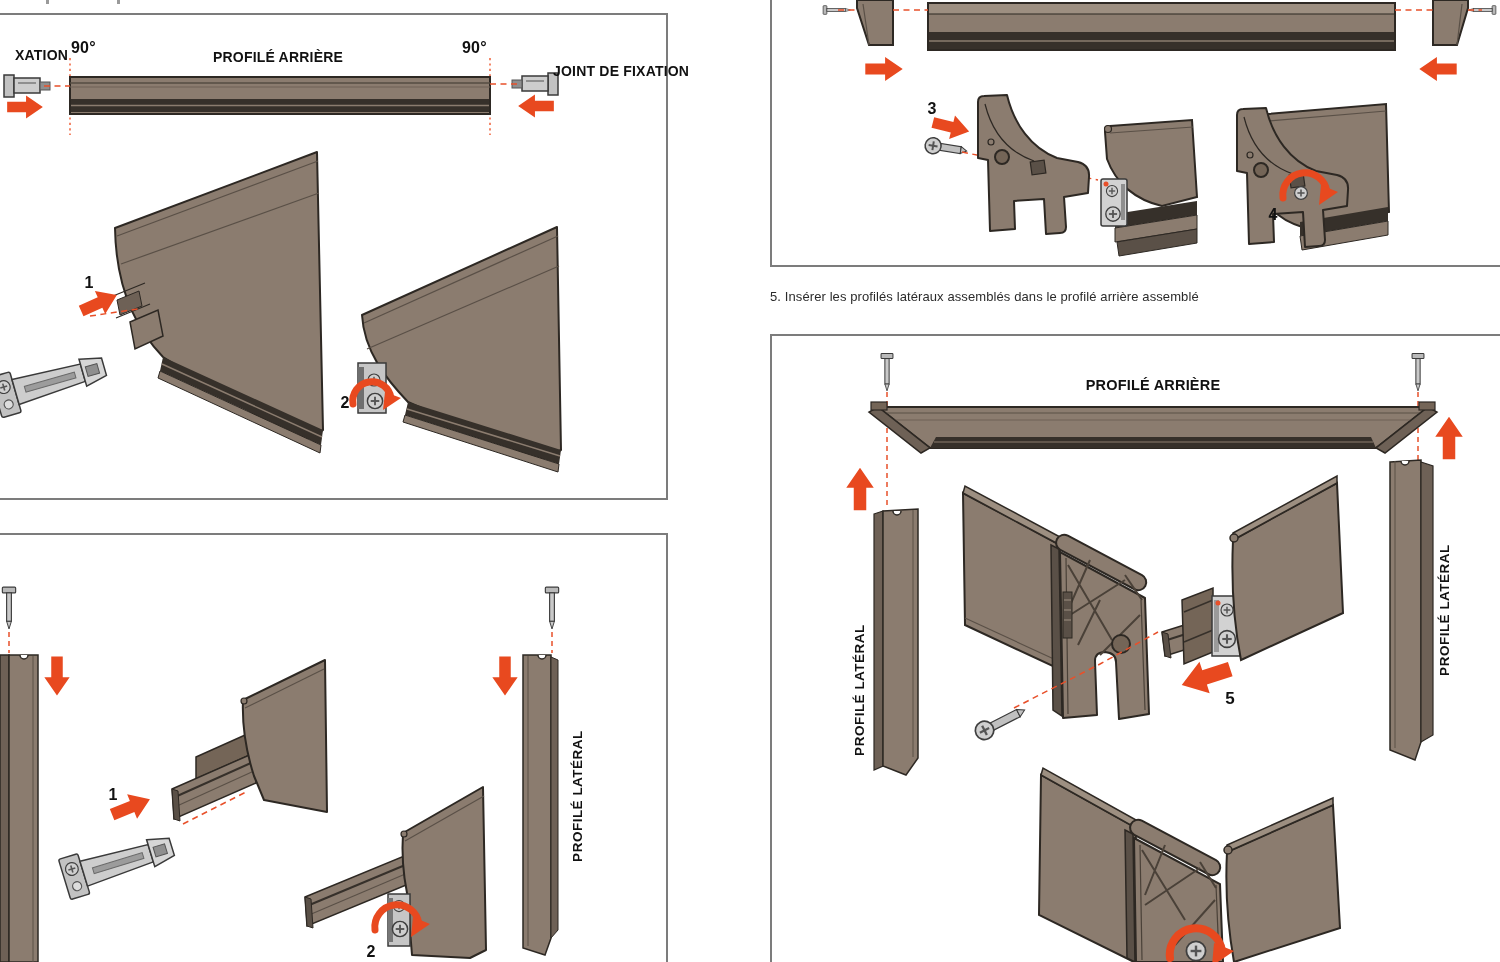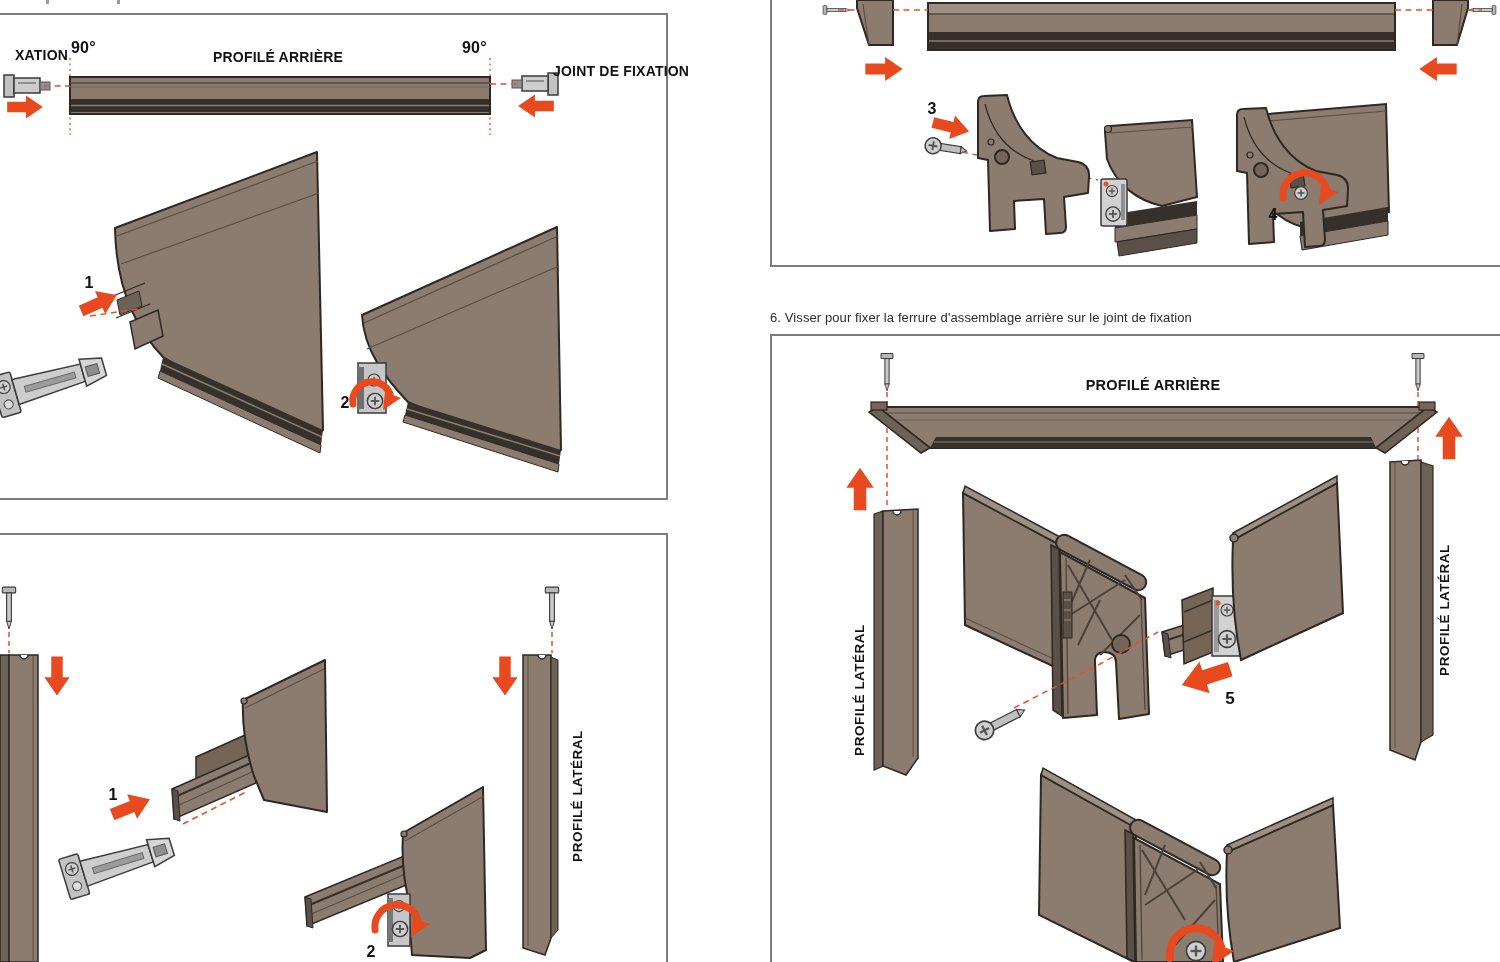--- a/index.html
+++ b/index.html
@@ -317,19 +317,19 @@
   </svg>
 
   <div class="lbl hdr" style="left:15px;top:47px;">XATION</div>
   <div class="lbl deg" style="left:71px;top:39px;">90°</div>
   <div class="lbl hdr center" style="left:278px;top:49px;">PROFILÉ ARRIÈRE</div>
   <div class="lbl deg" style="left:462px;top:39px;">90°</div>
   <div class="lbl hdr" style="left:509px;top:63px;margin-left:44px;">JOINT DE FIXATION</div>
 
   <div class="vlabel" style="left:499px;top:787px;">PROFILÉ LATÉRAL</div>
 
-  <div class="instr" style="left:770px;top:310px;">6. Visser pour fixer la ferrure d'assemblage arrière sur le joint de fixation</div>
+  <div class="instr" style="left:770px;top:289px;">5. Insérer les profilés latéraux assemblés dans le profilé arrière assemblé</div>
 
   <div class="lbl hdr center" style="left:1153px;top:377px;font-size:14.5px;">PROFILÉ ARRIÈRE</div>
   <div class="vlabel" style="left:781px;top:681px;">PROFILÉ LATÉRAL</div>
   <div class="vlabel" style="left:1366px;top:601px;">PROFILÉ LATÉRAL</div>
 
 </div>
 
 </body></html>

